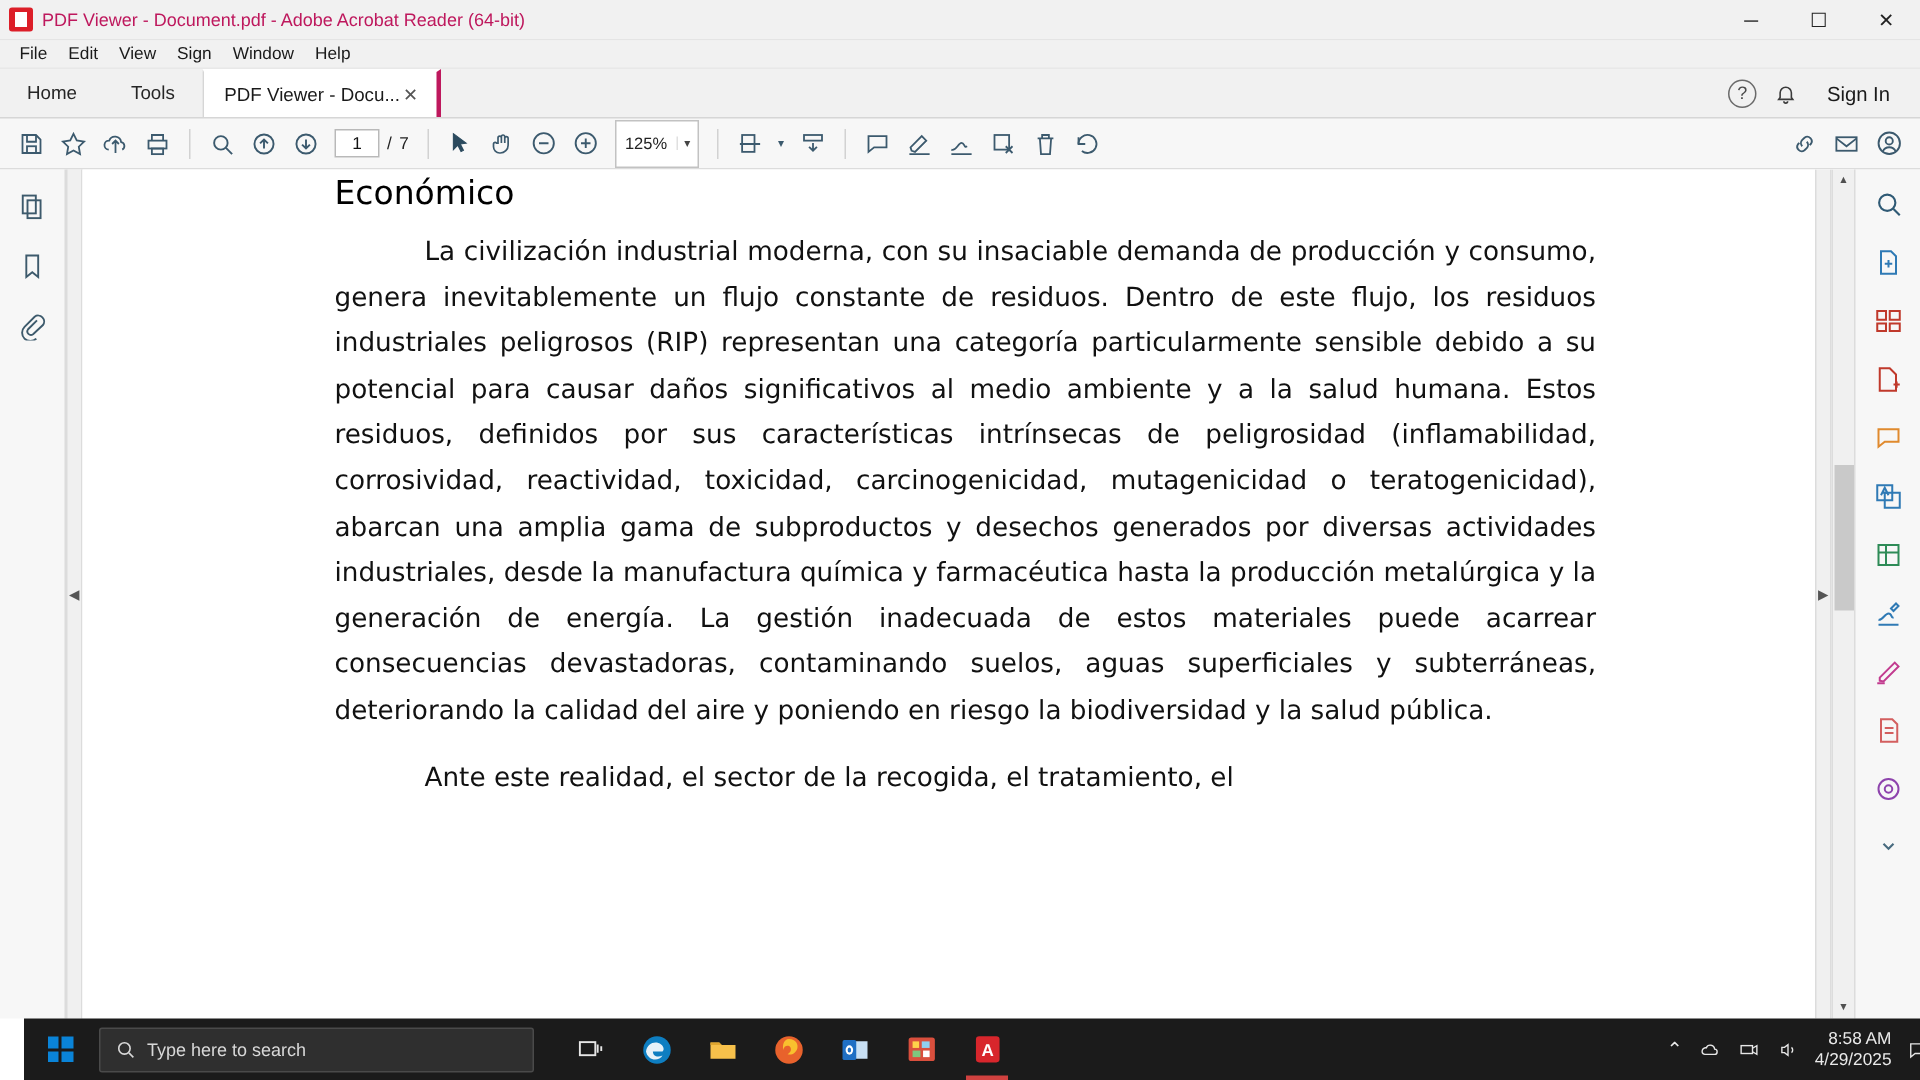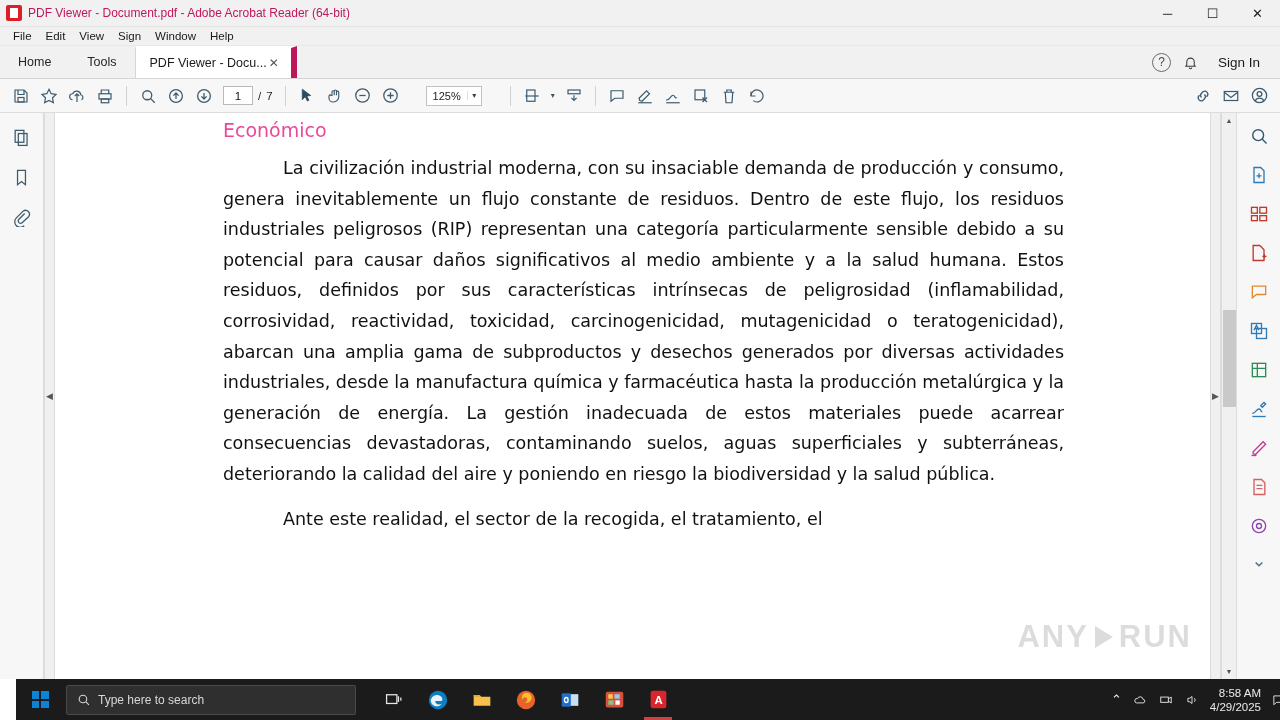--- a/index.html
+++ b/index.html
@@ -44,21 +44,21 @@
   .tabstrip {
     height:33px; background:#f1f1f1; display:flex; align-items:stretch;
     border-bottom:1px solid #d6d6d6; position:relative;
   }
   .tb-item {
     display:flex; align-items:center; padding:0 18px; font-size:12.5px; color:#262626;
   }
   .doc-tab {
     display:flex; align-items:center; gap:0;
     padding:0 10px 0 14px; background:#ffffff;
-    border-left:1px solid #d6d6d6; border-right:6px solid #be185d;
+    border-left:1px solid #d6d6d6; border-right:3px solid #be185d;
     border-top:2px solid #ffffff;
     font-size:12.5px; color:#1a1a1a; max-width:170px;
   }
   .doc-tab .lbl { white-space:nowrap; overflow:hidden; text-overflow:ellipsis; }
   .doc-tab .x { color:#555; font-size:12px; padding:0 2px; }
   .tabstrip .right { margin-left:auto; display:flex; align-items:center; gap:6px; padding-right:12px; }
   .circ-icon {
     width:19px; height:19px; border:1px solid #6a6a6a; border-radius:50%;
     color:#4a4a4a; font-size:12px; display:flex; align-items:center; justify-content:center;
   }
@@ -76,22 +76,22 @@
   .tbtn.gray { color:#4a4a4a; }
   .tb-sep { width:1px; height:20px; background:#d2d2d2; margin:0 6px; }
   .pagebox {
     display:flex; align-items:center; gap:5px; font-size:11.5px; color:#222; margin:0 4px;
   }
   .pagebox input {
     width:30px; height:19px; border:1px solid #b9b9b9; background:#fff;
     font-size:11.5px; text-align:center; font-family:inherit; color:#111;
   }
   .zoombox {
-    display:flex; align-items:center; height:20px; border:1px solid #c2c2c2; background:#fff;
-    margin:0 20px;
+    display:flex; align-items:center; height:32px; border:1px solid #c2c2c2; background:#fff;
+    margin:0 4px;
   }
   .zoombox .val { font-size:11px; color:#222; padding:0 6px; min-width:38px; text-align:center; }
   .zoombox .caret { width:14px; text-align:center; font-size:8px; color:#444; border-left:1px solid #e0e0e0; }
   .spacer { flex:1; }
   
   .body-wrap { display:flex; height:calc(720px - 27px - 19px - 33px - 34px - 41px); }
   .left-rail {
     width:44px; background:#f7f7f7; border-right:1px solid #dcdcdc;
     display:flex; flex-direction:column; align-items:center; padding-top:10px; gap:12px;
   }
@@ -104,21 +104,21 @@
     display:flex;
   }
   .page-canvas {
     flex:1; position:relative; background:#ffffff; padding:0 26px 0 48px;
   }
   .doc-content {
     position:relative; padding-top:0px; padding-left:120px; padding-right:120px;
     font-family:"DejaVu Sans", sans-serif;
   }
   .doc-h {
-    color:#ec4899; font-size:19px; line-height:34px; margin:0 0 6px 0; font-weight:400;
+    color:#000000; font-size:22px; line-height:34px; margin:0 0 6px 0; font-weight:400;
     letter-spacing:0px;
   }
   .doc-p {
     color:#111; font-size:17.5px; line-height:30.6px; text-align:justify;
     margin:0 0 14px 0; text-indent:60px;
   }
   
   .collapse-h {
     width:11px; background:#f0f0f0; border:1px solid #dcdcdc; border-top:none; border-bottom:none;
     display:flex; align-items:center; justify-content:center; color:#555; font-size:9px;
@@ -391,25 +391,20 @@
 
   <div class="collapse-h">◀</div>
 
   <div class="doc-area">
     <div class="page-canvas">
       <div class="doc-content">
         <h1 class="doc-h">Económico</h1>
         <p class="doc-p">La civilización industrial moderna, con su insaciable demanda de producción y consumo, genera inevitablemente un flujo constante de residuos. Dentro de este flujo, los residuos industriales peligrosos (RIP) representan una categoría particularmente sensible debido a su potencial para causar daños significativos al medio ambiente y a la salud humana. Estos residuos, definidos por sus características intrínsecas de peligrosidad (inflamabilidad, corrosividad, reactividad, toxicidad, carcinogenicidad, mutagenicidad o teratogenicidad), abarcan una amplia gama de subproductos y desechos generados por diversas actividades industriales, desde la manufactura química y farmacéutica hasta la producción metalúrgica y la generación de energía. La gestión inadecuada de estos materiales puede acarrear consecuencias devastadoras, contaminando suelos, aguas superficiales y subterráneas, deteriorando la calidad del aire y poniendo en riesgo la biodiversidad y la salud pública.</p>
         <p class="doc-p">Ante este realidad, el sector de la recogida, el tratamiento, el</p>
       </div>
-      <div class="watermark">
-        <span class="wm-text">ANY</span>
-        <span class="wm-tri"></span>
-        <span class="wm-text">RUN</span>
-      </div>
     </div>
     <div class="collapse-h">▶</div>
     <div class="scrollcol">
       <div class="sc-arrow">▲</div>
       <div class="sc-track">
         <div class="sc-thumb"></div>
       </div>
       <div class="sc-arrow">▼</div>
     </div>
   </div>

